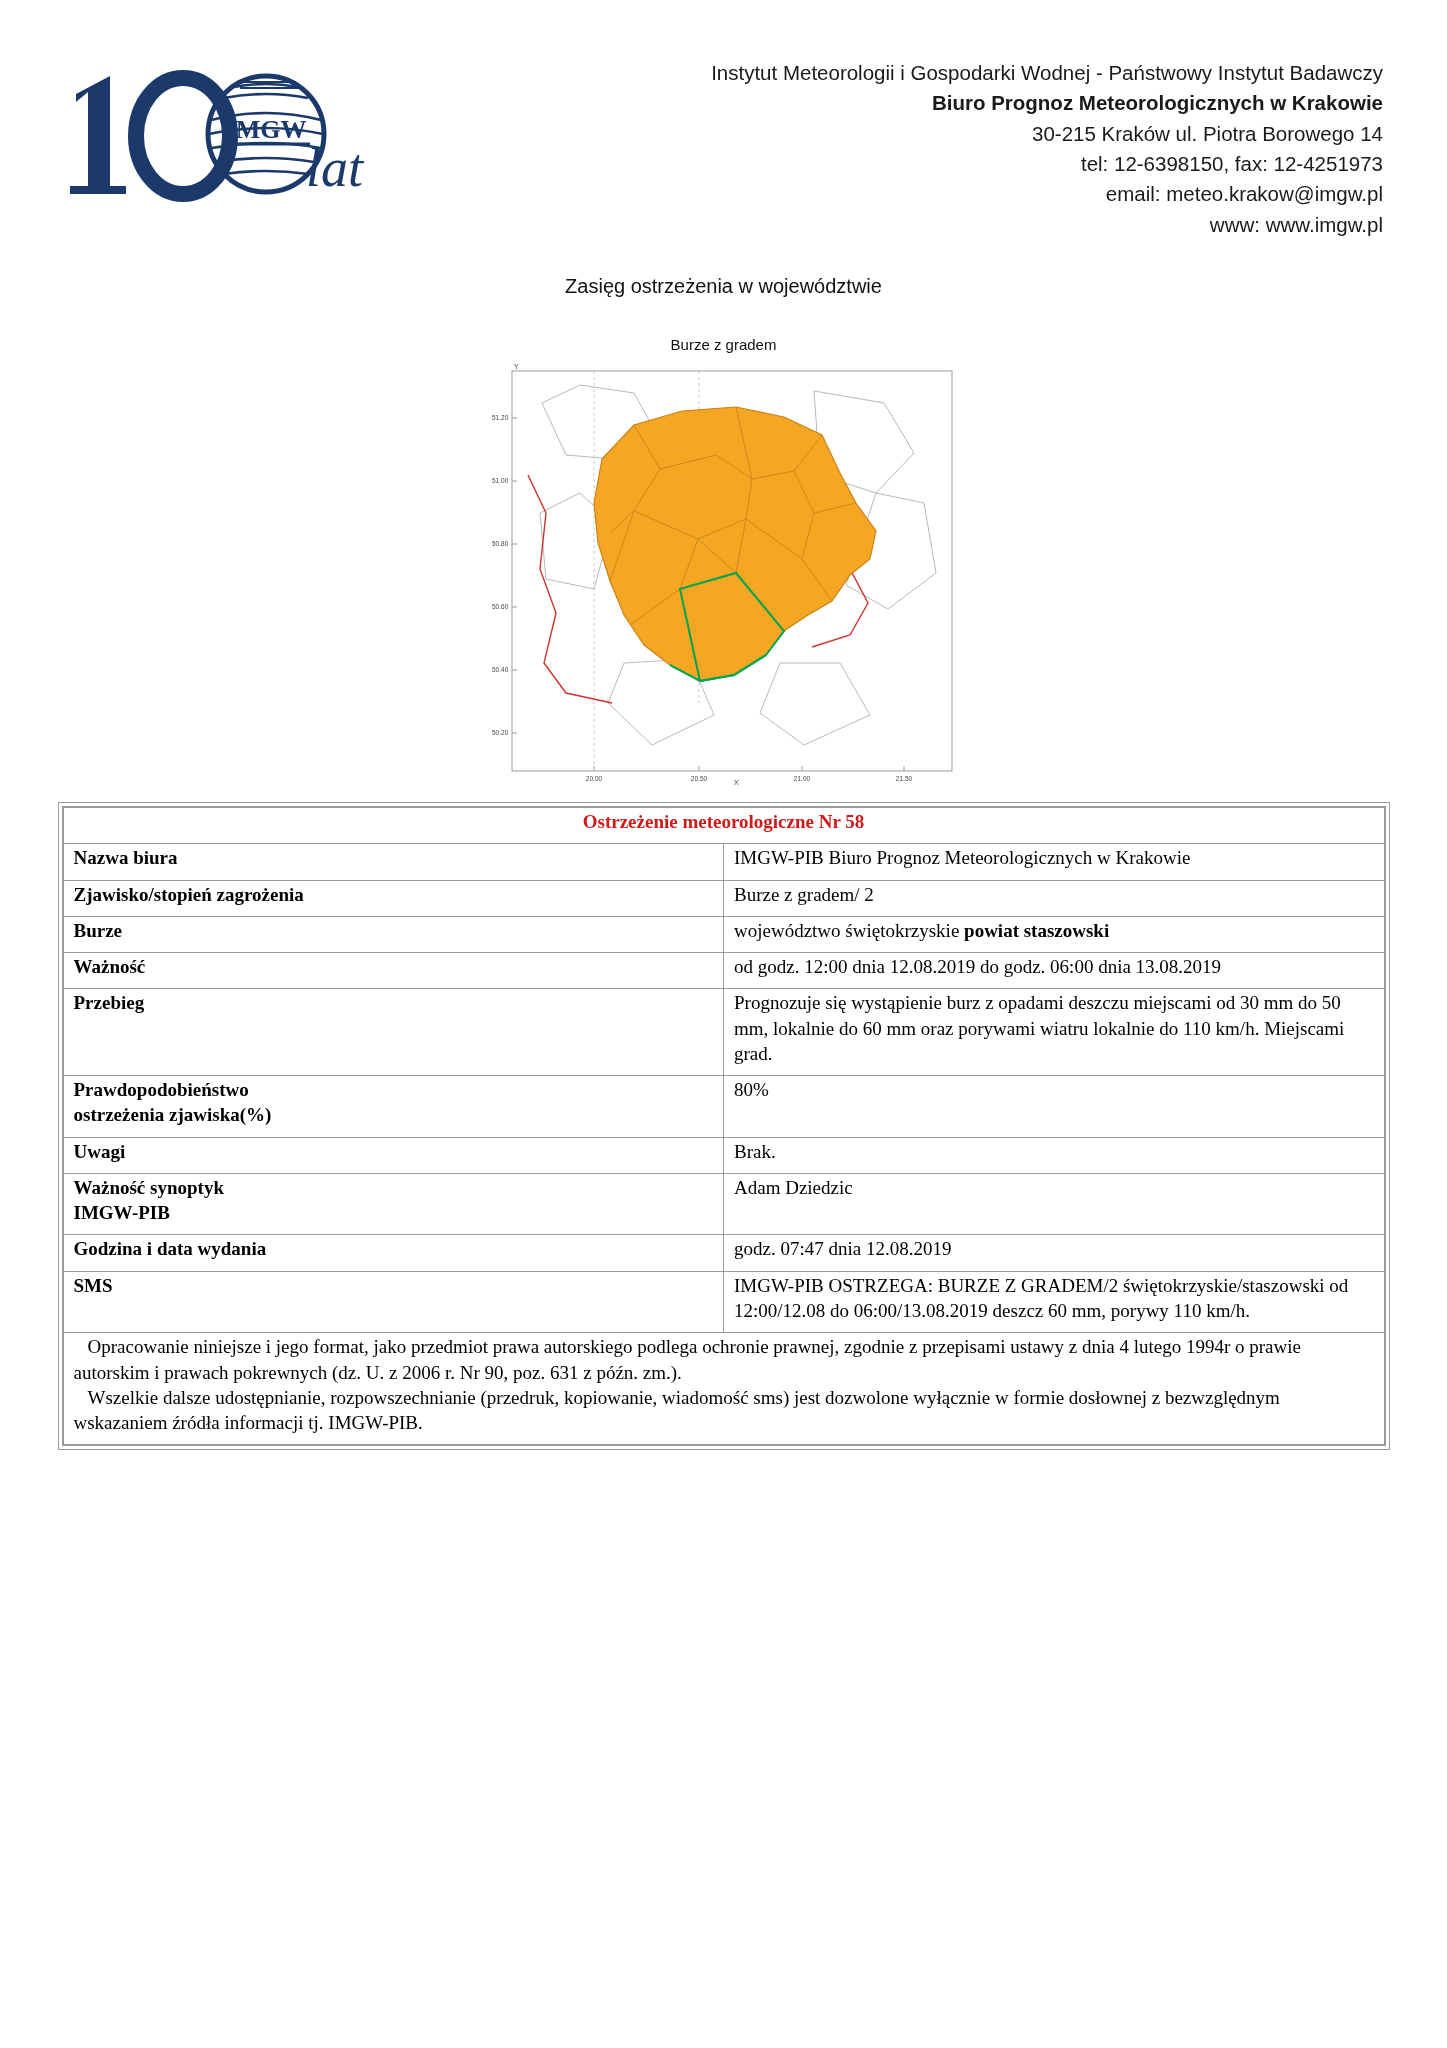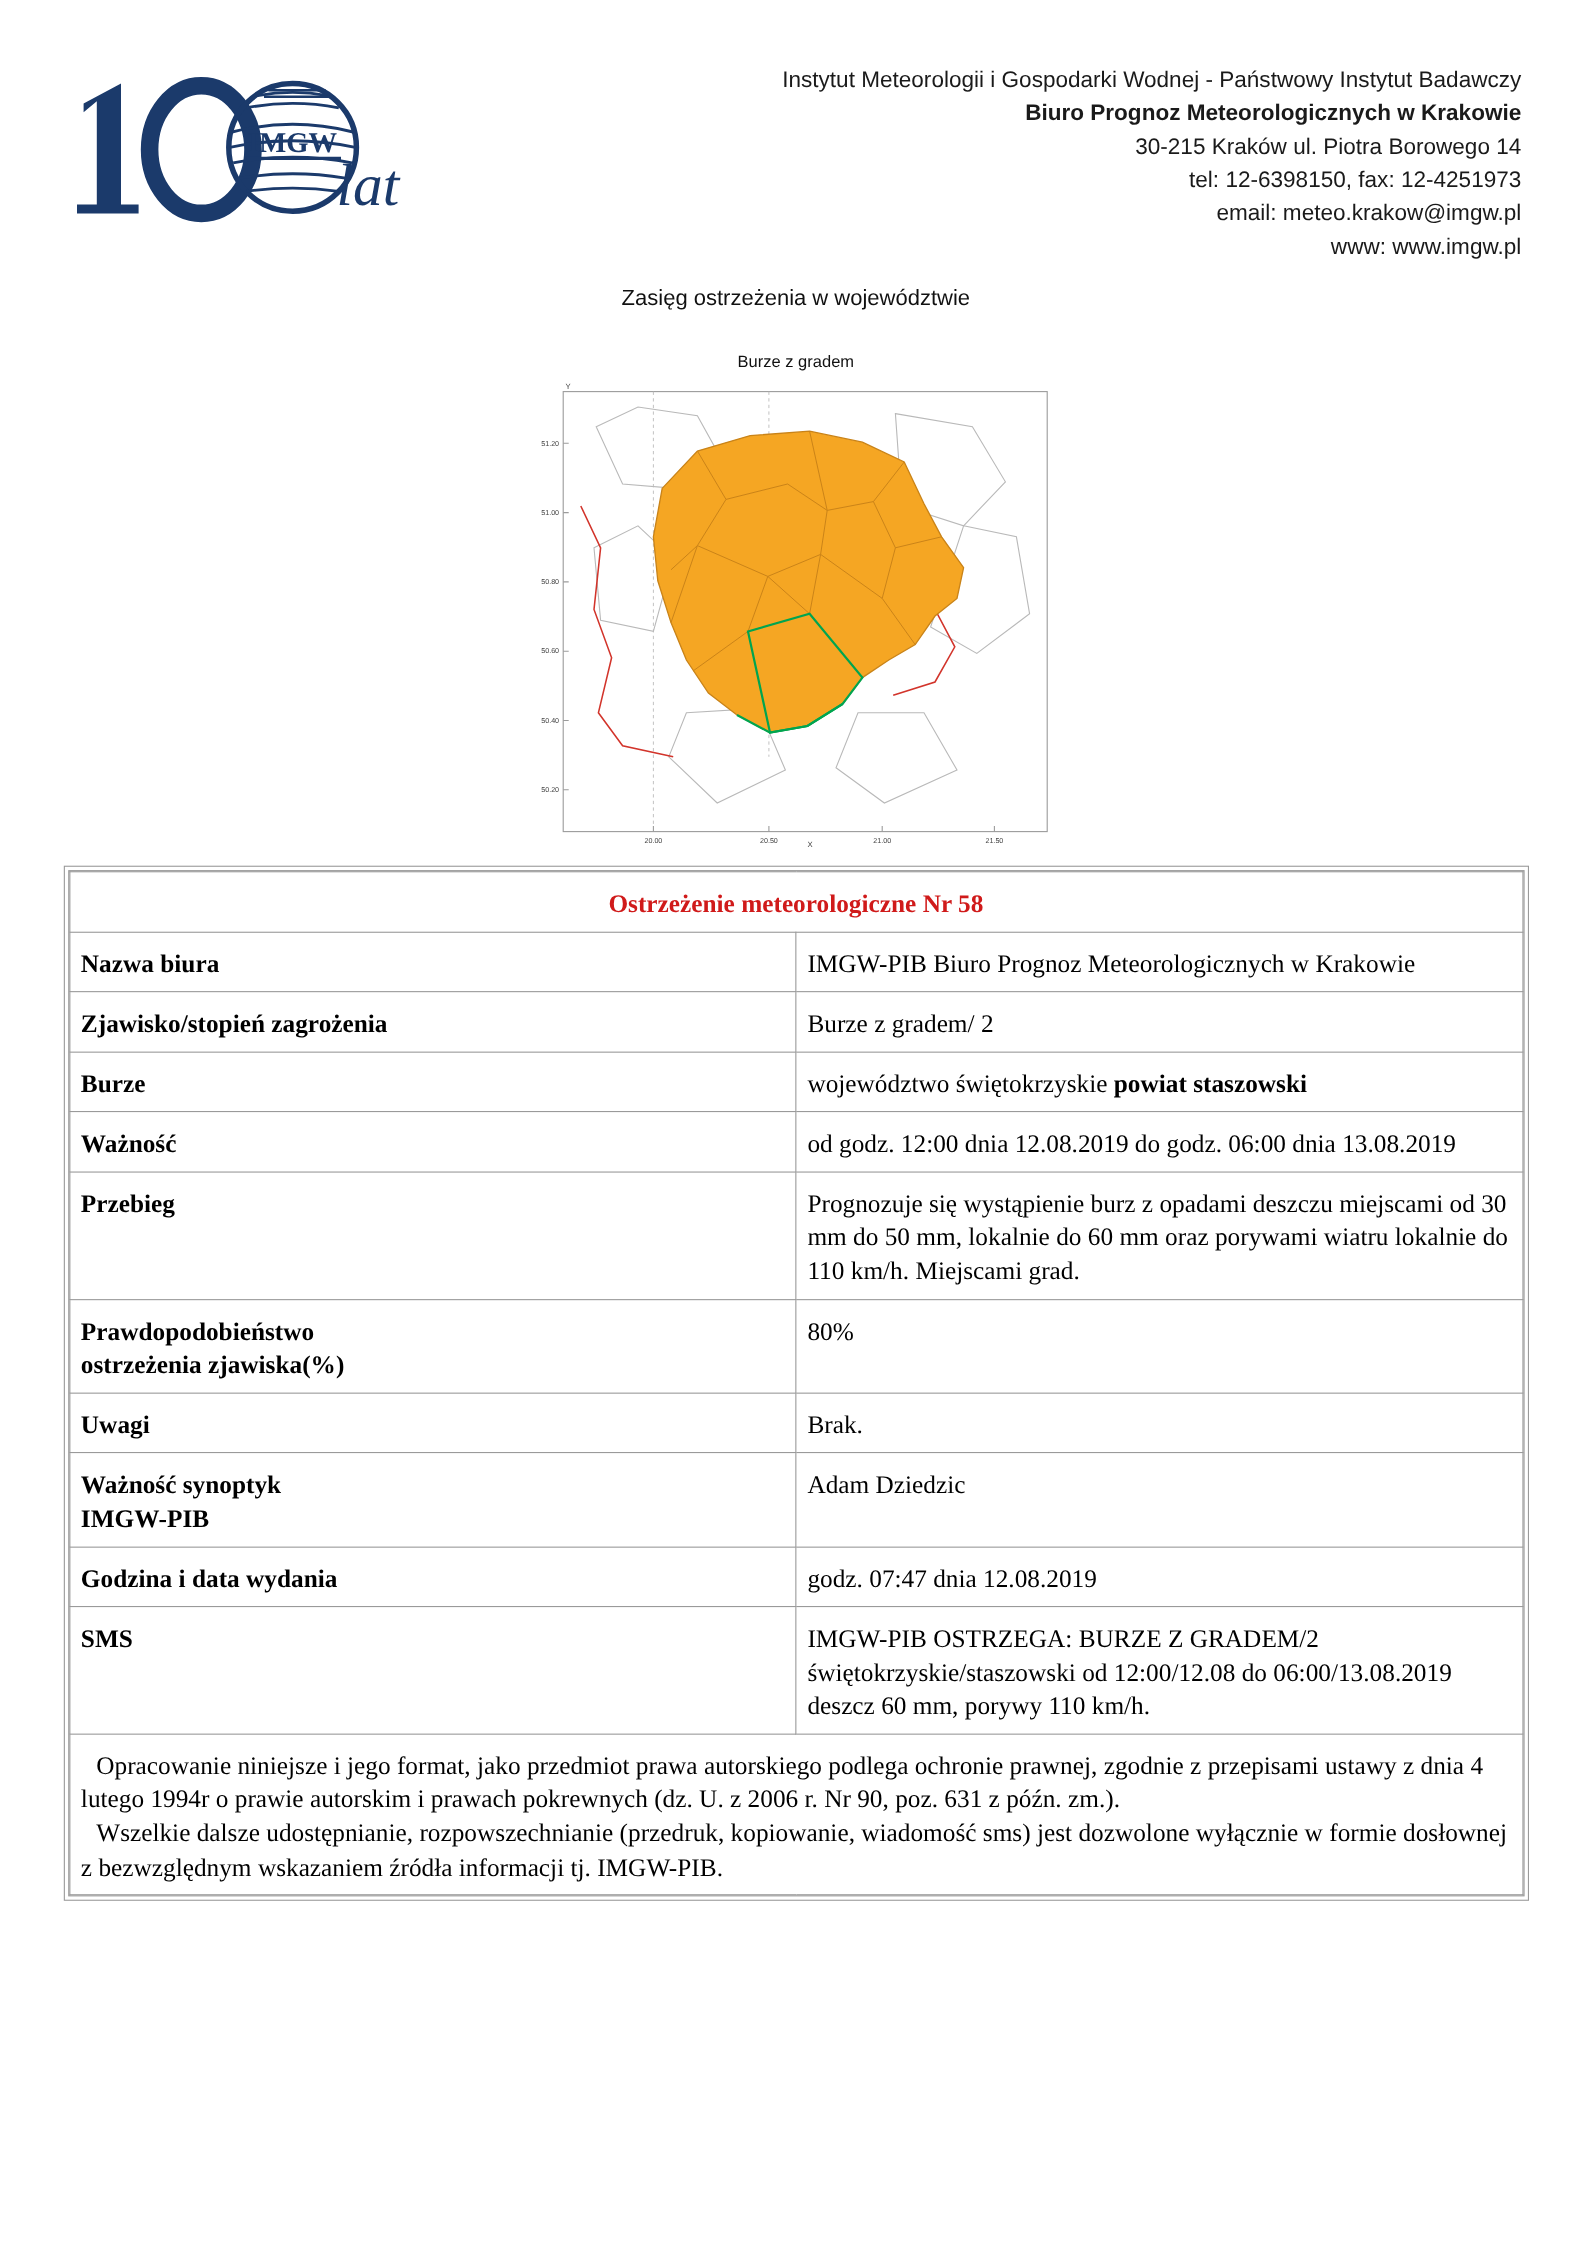--- a/index.html
+++ b/index.html
@@ -48,21 +48,21 @@
     color: #1a1a1a;
   }
   .header-text .bold {
     font-weight: bold;
   }
 
   
   .map-title {
     text-align: center;
     font-size: 20px;
-    margin-top: 60px;
+    margin-top: 75px;
     color: #111;
   }
   .map-subtitle {
     text-align: center;
     font-size: 15px;
     margin-top: 38px;
     color: #111;
   }
   .map-wrap {
     margin: 10px auto 0 auto;
@@ -88,22 +88,22 @@
     border: 1px solid #9a9a9a;
     margin: 3px;
   }
   table.t {
     border-collapse: collapse;
     width: 100%;
     table-layout: fixed;
   }
   table.t td {
     border: 1px solid #9a9a9a;
-    padding: 14px 10px 9px 10px;
-    font-size: 23px;
+    padding: 1px 10px 9px 10px;
+    font-size: 19px;
     vertical-align: top;
     line-height: 1.33;
   }
   td.label {
     width: 330px;
     font-weight: bold;
   }
   td.title-cell {
     text-align: center;
     color: #d01a1a;

